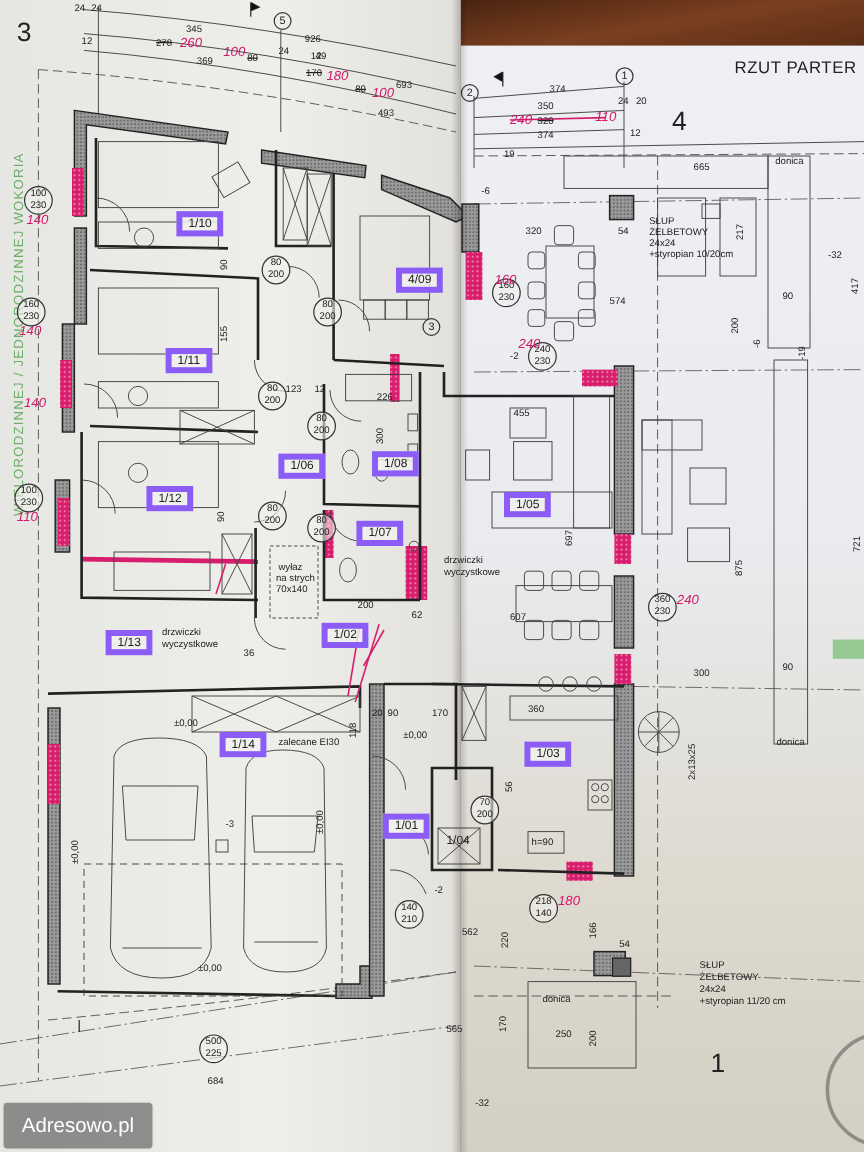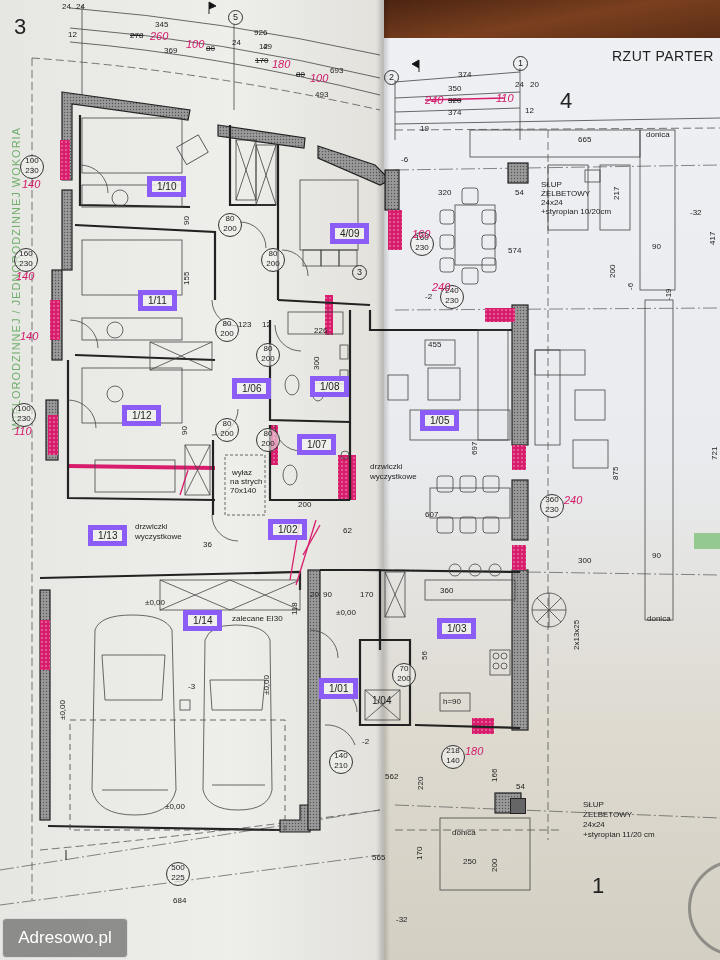--- a/index.html
+++ b/index.html
@@ -431,21 +431,21 @@
 
 
 <div class="lbl small vt" style="left:182px;top:225px;">90</div>
 <div class="lbl small vt" style="left:182px;top:285px;">155</div>
 <div class="lbl small" style="left:238px;top:320px;">123</div>
 <div class="lbl small" style="left:262px;top:320px;">12</div>
 <div class="lbl small vt" style="left:180px;top:435px;">90</div>
 <div class="lbl small" style="left:314px;top:326px;">226</div>
 <div class="lbl small vt" style="left:312px;top:370px;">300</div>
 <div class="lbl small" style="left:298px;top:500px;">200</div>
-<div class="lbl small" style="left:343px;top:526px;">62</div>
+<div class="lbl small" style="left:343px;top:508px;">62</div>
 <div class="lbl small" style="left:203px;top:540px;">36</div>
 <div class="lbl small" style="left:428px;top:340px;">455</div>
 <div class="lbl small vt" style="left:470px;top:455px;">697</div>
 <div class="lbl small" style="left:425px;top:510px;">607</div>
 <div class="lbl small" style="left:438px;top:188px;">320</div>
 <div class="lbl small" style="left:515px;top:188px;">54</div>
 <div class="lbl small" style="left:508px;top:246px;">574</div>
 <div class="lbl small" style="left:578px;top:135px;">665</div>
 <div class="lbl small vt" style="left:612px;top:200px;">217</div>
 <div class="lbl small" style="left:652px;top:242px;">90</div>

